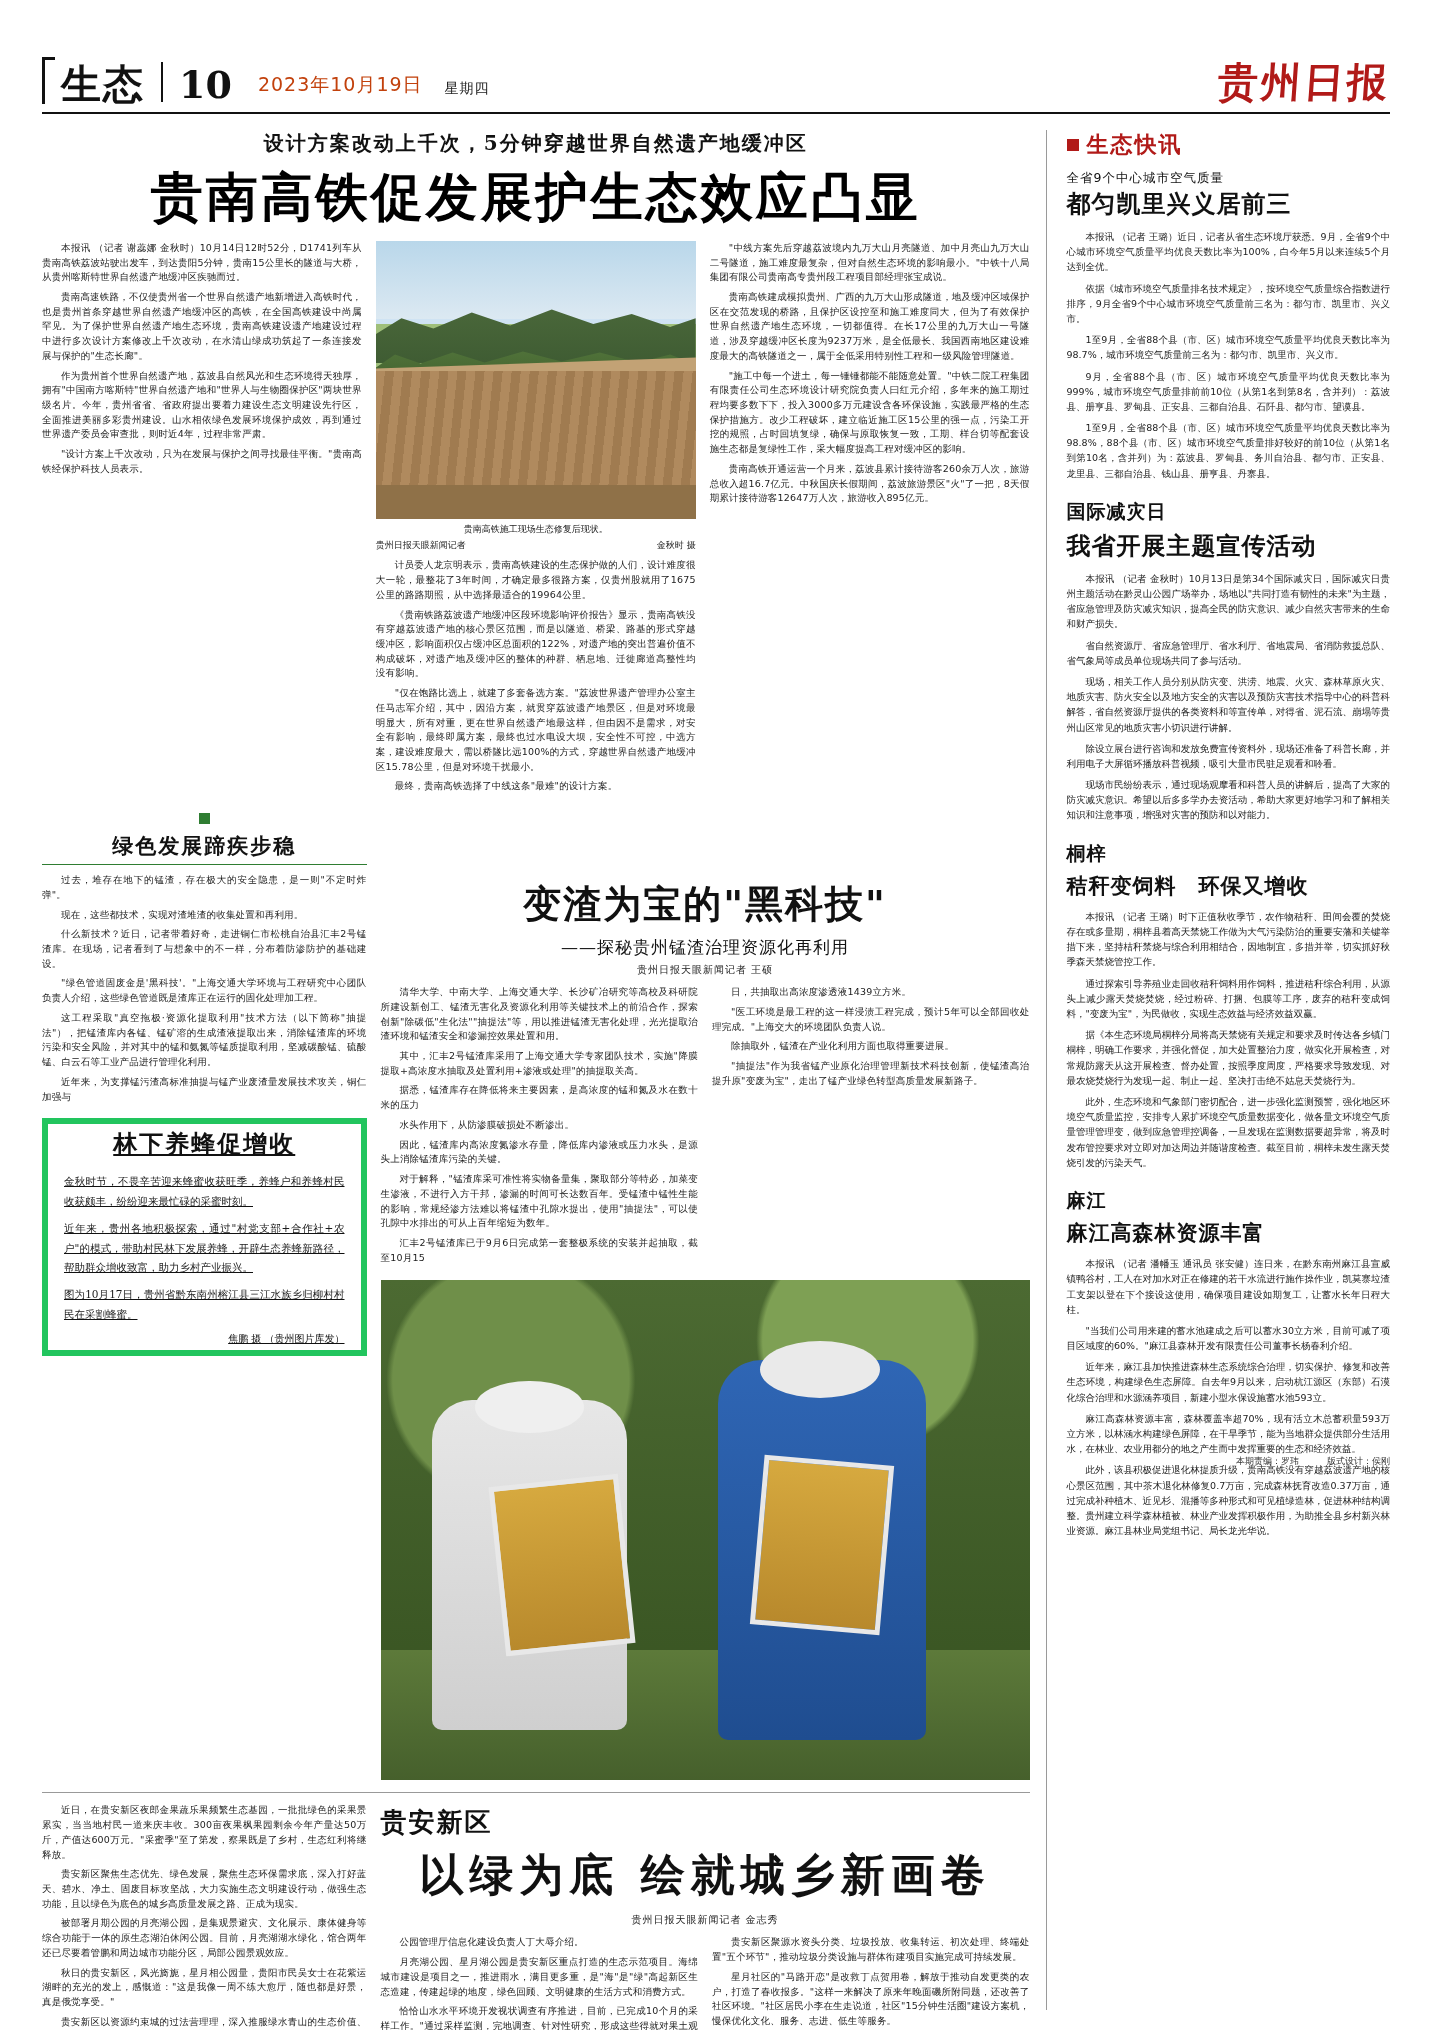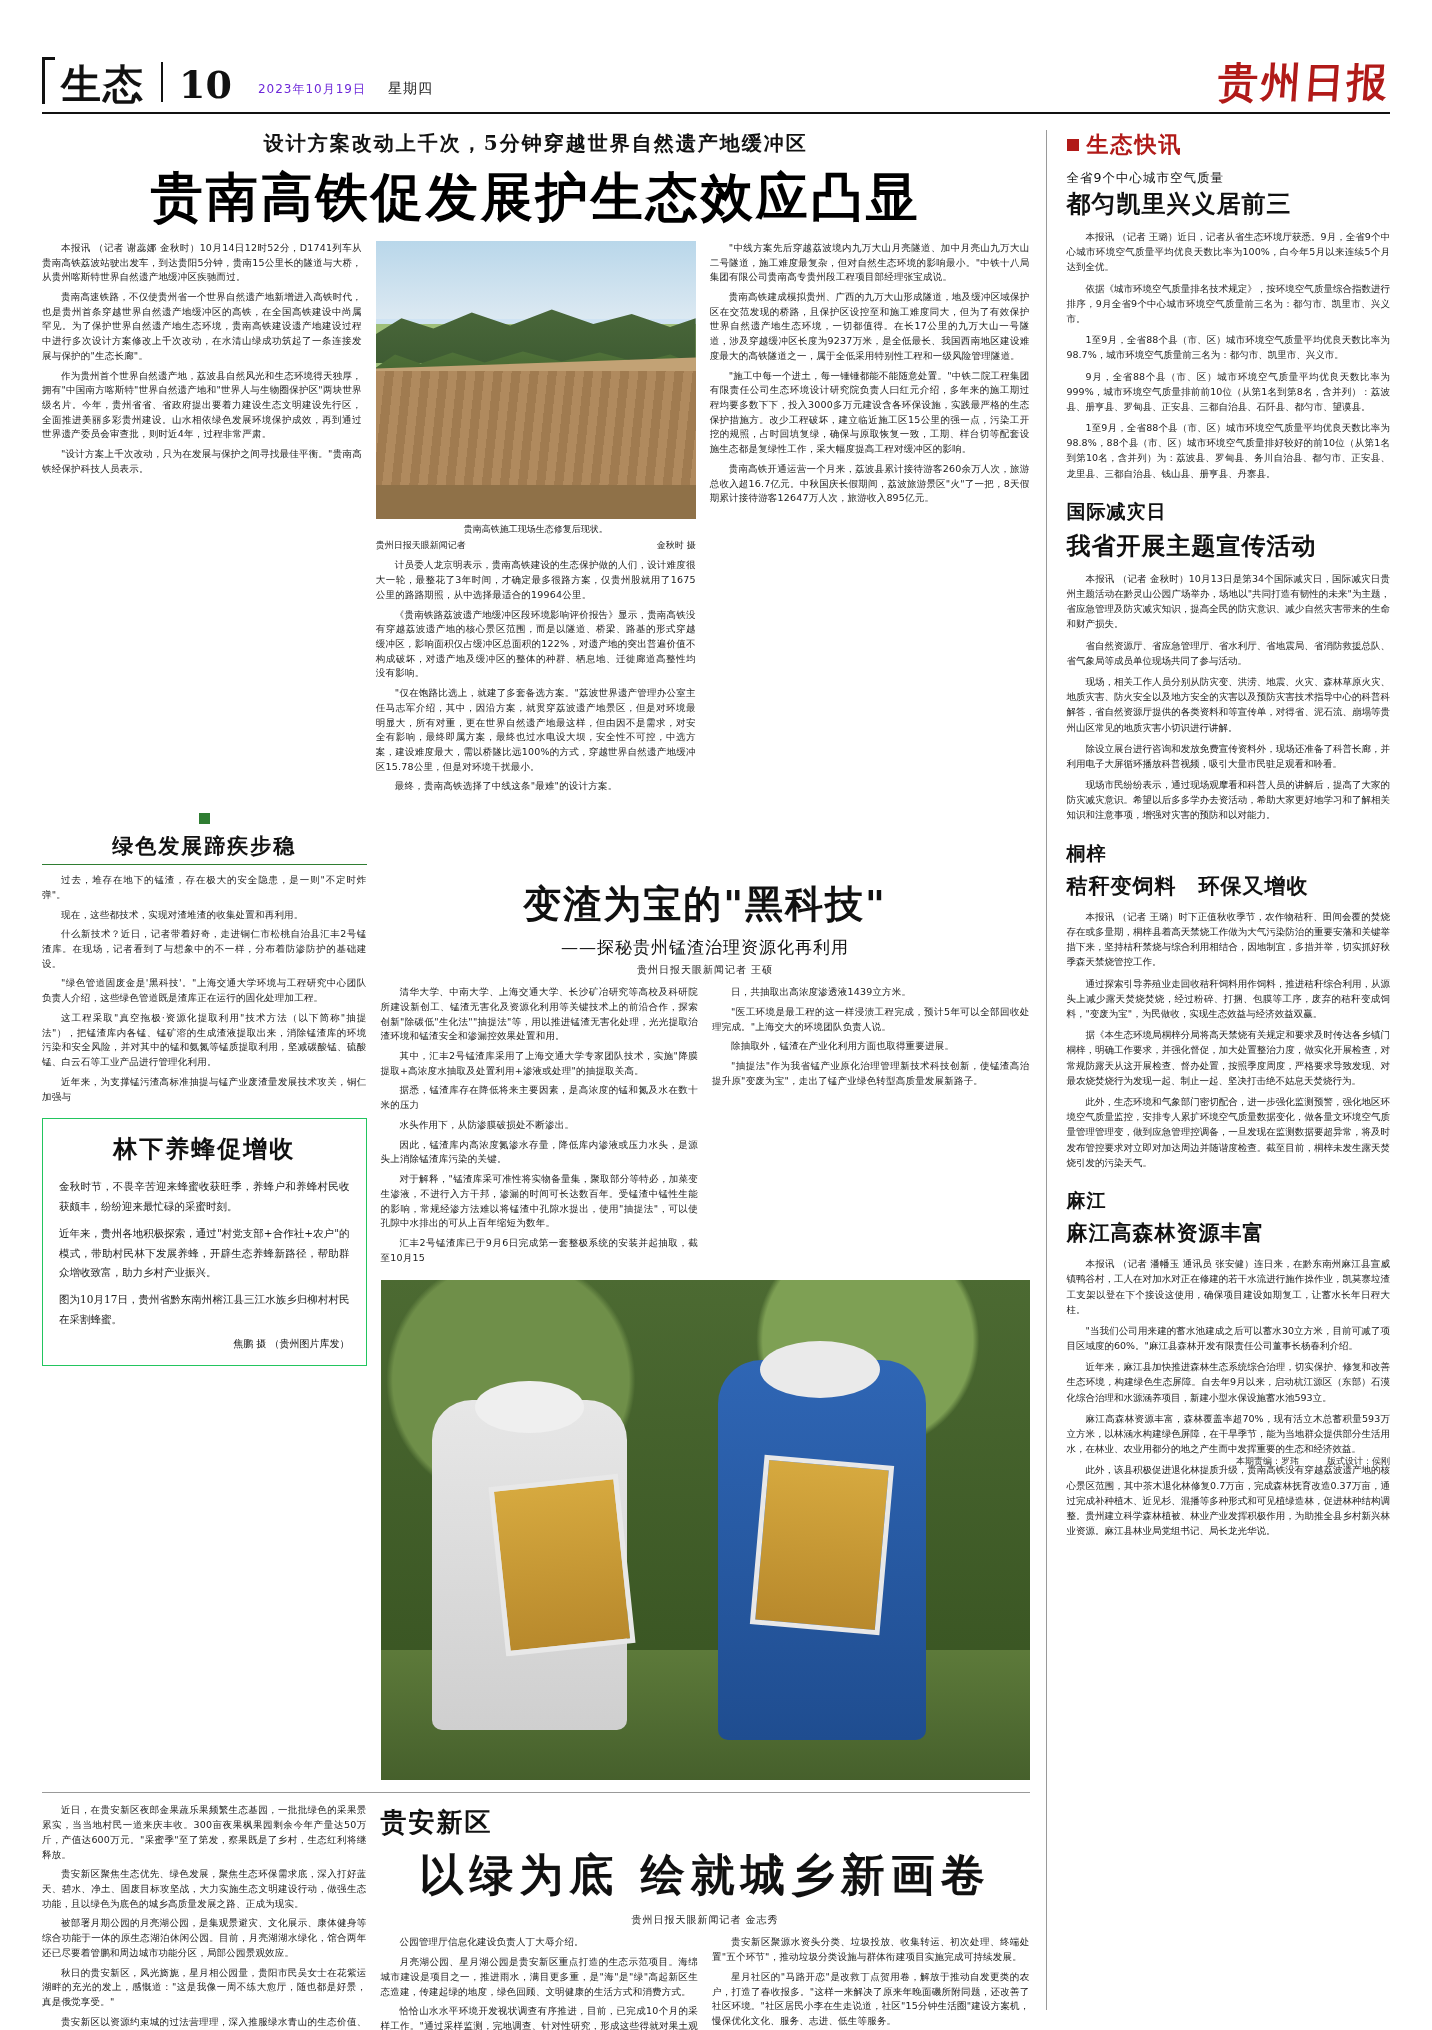--- a/index.html
+++ b/index.html
@@ -36,21 +36,21 @@
     font-size:40px;font-weight:700;letter-spacing:2px;line-height:1;
   }
   .mh-divider{
     width:2px;height:40px;background:#111;margin:0 16px 2px 16px;
   }
   .mh-page{
     font-family:"DejaVu Serif","Liberation Serif",serif;
     font-size:38px;font-weight:700;line-height:1;
   }
   .mh-date{
-    font-size:12px;color:#6d28d9;margin:0 0 6px 26px;letter-spacing:1px;
+    font-size:19px;color:#c2410c;margin:0 0 6px 26px;letter-spacing:1px;
   }
   .mh-week{font-size:14px;color:#222;margin:0 0 6px 22px;letter-spacing:1px;}
   .mh-logo{
     margin-left:auto;
     font-family:"DejaVu Serif","Liberation Serif",serif;
     font-size:40px;font-weight:700;color:#b11a18;
     letter-spacing:3px;line-height:1;margin-bottom:2px;
     -ms-transform:skewX(-4deg);transform:skewX(-4deg);
   }
 
@@ -113,21 +113,21 @@
   .feature-sub{
     text-align:center;font-size:17px;letter-spacing:1px;margin-bottom:4px;
     font-family:"DejaVu Serif","Liberation Serif",serif;
   }
   .byline{
     text-align:center;font-size:10px;color:#222;margin-bottom:8px;letter-spacing:1px;
   }
 
   
   .boxed{
-    border:1px solid #22c55e;padding:14px 16px;box-sizing:border-box;
+    border:6px solid #22c55e;padding:4px 16px;box-sizing:border-box;text-decoration:underline;
   }
   .boxed-title{
     text-align:center;font-family:"DejaVu Serif","Liberation Serif",serif;
     font-size:24px;font-weight:700;letter-spacing:2px;margin-bottom:12px;
   }
   .boxed p{
     font-size:10.5px;line-height:1.85;margin:0 0 8px;text-align:justify;
     font-family:"DejaVu Serif","Liberation Serif",serif;color:#1b1b1b;
   }
   .boxed .sig{text-align:right;font-size:10px;}

